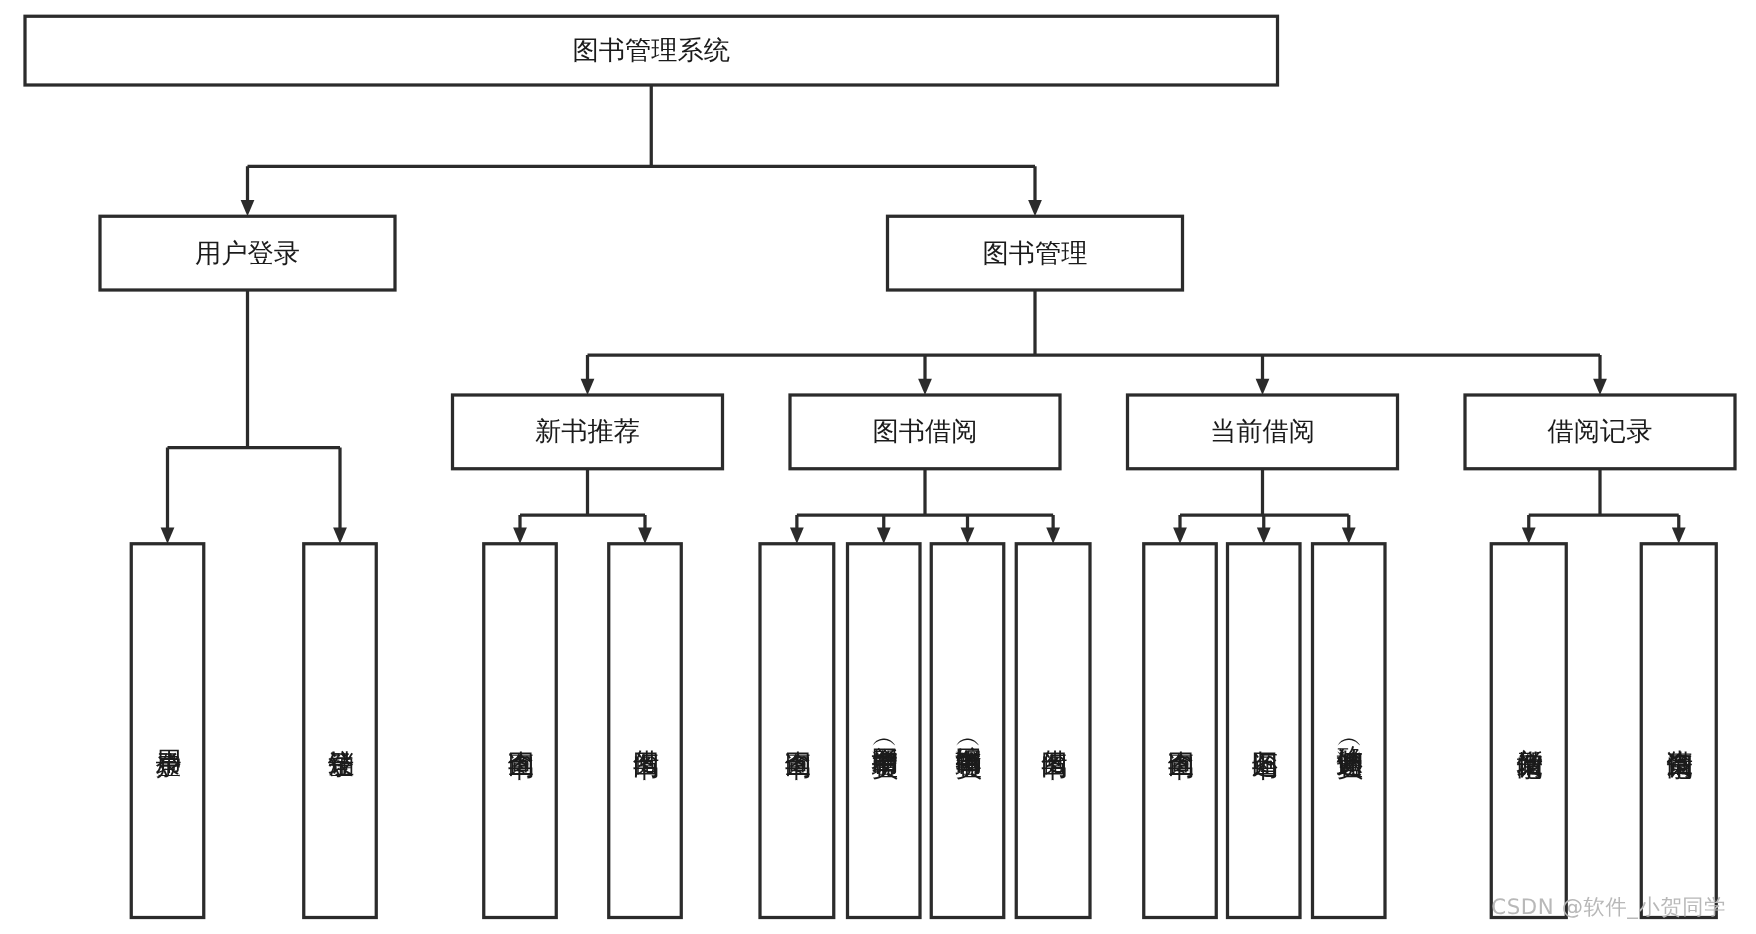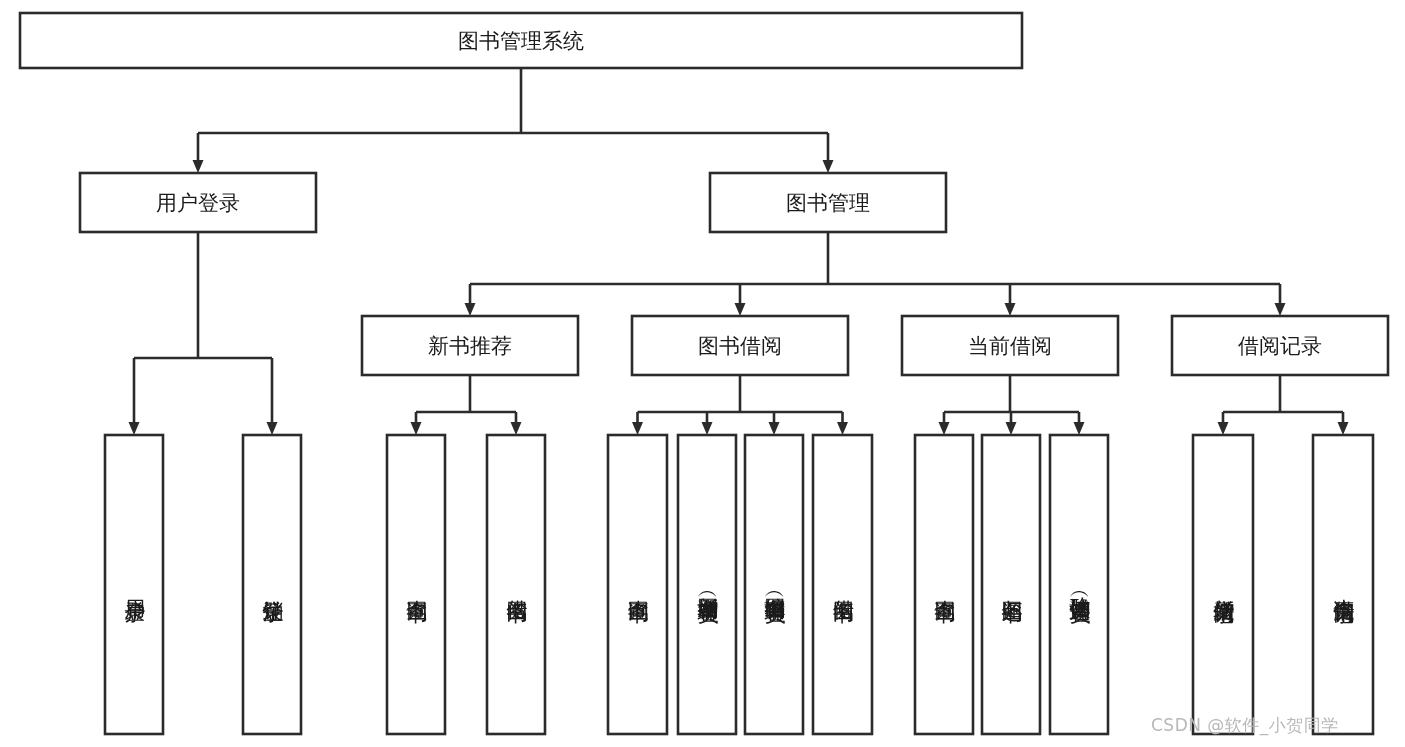--- a/index.html
+++ b/index.html
@@ -248,14 +248,14 @@
       <div class="leaf-label" style="left: 1050px; top: 441px; width: 58px; height: 287px; display: flex; align-items: center; justify-content: center;">
         <span style="writing-mode: vertical-rl; text-orientation: upright;">确认归还（管理员）</span>
       </div>
       <div class="leaf-label" style="left: 1193px; top: 441px; width: 60px; height: 287px; display: flex; align-items: center; justify-content: center;">
         <span style="writing-mode: vertical-rl; text-orientation: upright;">新增借阅记录</span>
       </div>
       <div class="leaf-label" style="left: 1313px; top: 441px; width: 60px; height: 287px; display: flex; align-items: center; justify-content: center;">
         <span style="writing-mode: vertical-rl; text-orientation: upright;">查询借阅记录</span>
       </div>
     </div>
-  <div class="watermark" style="left: 1151px; top: 714px;">CSDN @软件_小贺同学</div>
+  <div class="watermark" style="left: 1193px; top: 714px;">CSDN @软件_小贺同学</div>
 </div>
 
 </body></html>

